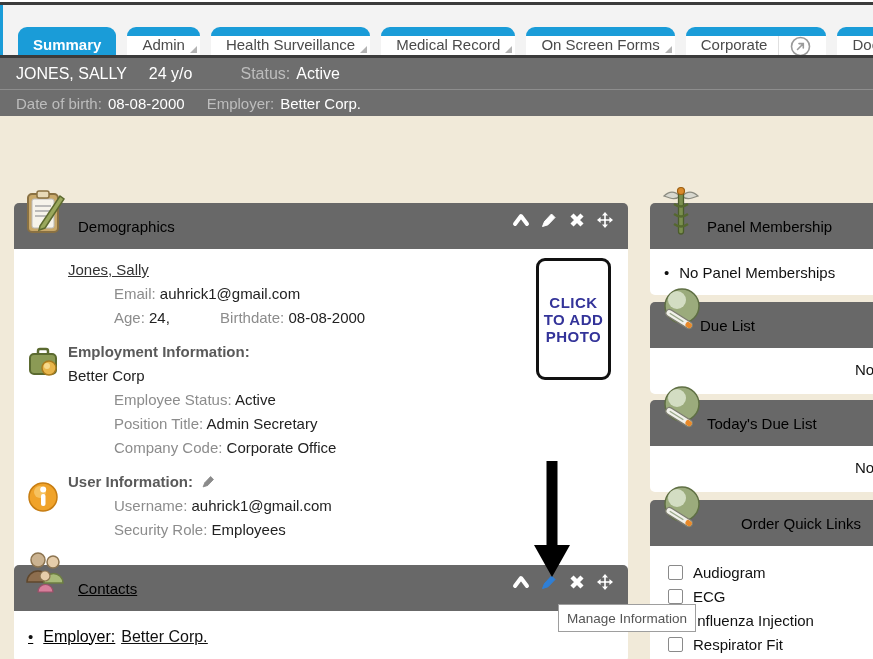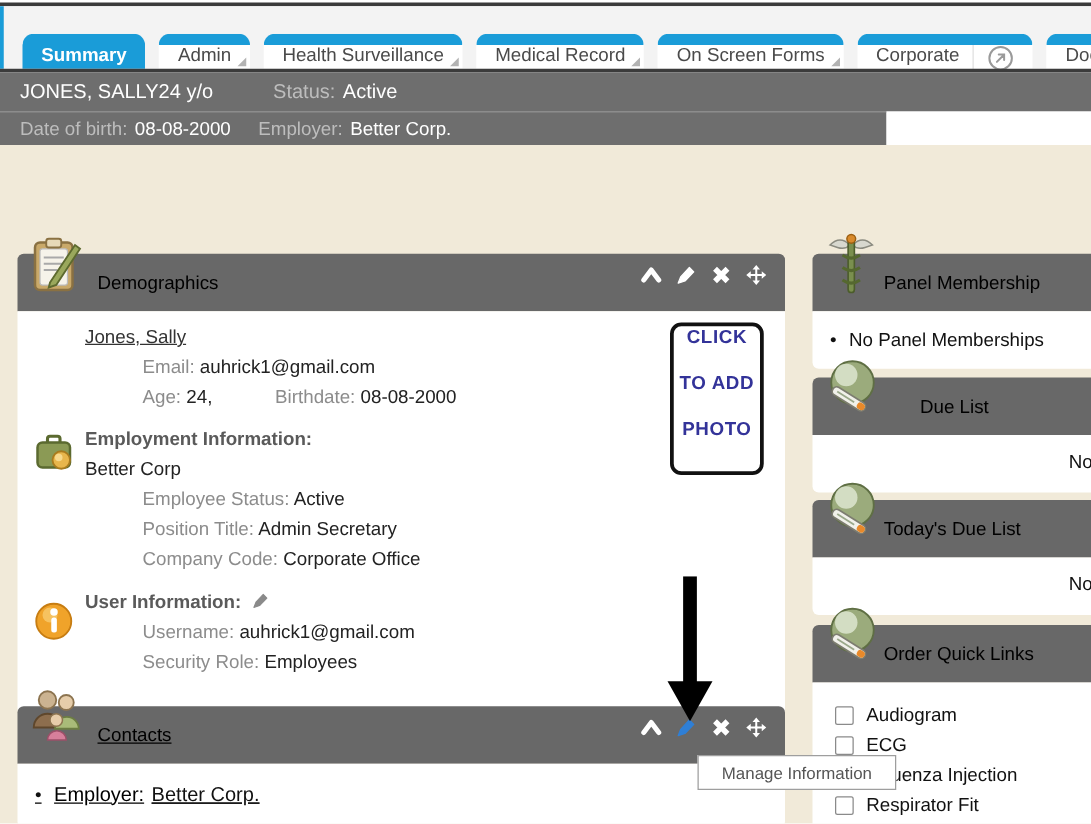--- a/index.html
+++ b/index.html
@@ -18,21 +18,21 @@
          font-size:15px; color:#4a4a4a; white-space:nowrap; cursor:pointer; }
   .tab.active { background:#1a9cd8; color:#ffffff; font-weight:bold; }
   .tab .fold { position:absolute; right:3px; bottom:2px; width:0; height:0;
                border-left:7px solid transparent; border-bottom:7px solid #b3b3b3; }
   .tab .ext-sep { display:flex; align-items:center; margin-left:11px; padding-left:11px; border-left:1px solid #e0e0e0; }
   .ext-icon { width:21px; height:21px; color:#9a9a9a; }
 
   
   .pbar1 { position:absolute; left:0; top:58px; width:873px; height:31px; background:#6e6e6e;
            display:flex; align-items:center; padding-left:16px; font-size:16px; color:#fff; }
-  .pbar2 { position:absolute; left:0; top:89px; width:709px; height:27px; background:#6e6e6e;
+  .pbar2 { position:absolute; left:0; top:89px; width:873px; height:27px; background:#6e6e6e;
            border-top:1px solid #8d8d8d; display:flex; align-items:center; padding-left:16px; font-size:15px; color:#fff; }
   .plabel { color:#bdbdbd; }
   .pval { color:#ffffff; }
 
   
   .content { position:absolute; left:0; top:116px; width:873px; height:543px; background:#f1ead9; }
 
   .panel { position:absolute; }
   .panel-header { position:relative; height:46px; background:#686868; border-radius:5px 5px 0 0;
                   display:flex; align-items:center; color:#000000; font-size:15px; }
@@ -46,33 +46,33 @@
   .demo-body { padding:9px 0 0 54px; font-size:15px; line-height:24px; color:#222; }
   .lab { color:#8c8c8c;margin-left:46px; }
   .heading { font-weight:bold; color:#5a5a5a; }
   .name-link { color:#333; text-decoration:underline; cursor:pointer; }
   .sec-gap { height:10px; }
   .inline-pencil { width:15px; height:15px; color:#8a8a8a; vertical-align:-2px; margin-left:4px; }
   .body-icon { position:absolute; left:13px; width:32px; height:32px; }
 
   .photo-box { position:absolute; left:522px; top:9px; width:75px; height:122px; background:#fff;
                border:3px solid #111; border-radius:9px; display:flex; flex-direction:column;
-               align-items:center; gap:20px; cursor:pointer; }
+               align-items:center; justify-content:center; gap:0; cursor:pointer; }
   .photo-box span { color:#333399; font-weight:bold; font-size:15px; letter-spacing:0.5px; white-space:nowrap; }
   .bullet-dot { margin:0 10px 0 14px; font-size:15px; color:#111; }
   .trunc-no { position:absolute; left:205px; top:13px; font-size:15px; color:#111; }
 
   .chk-row { display:flex; align-items:center; height:24px; padding-left:18px; font-size:15px; color:#111; }
   .chk { width:15px; height:15px; border:1.5px solid #8a8a8a; border-radius:2px; background:#fff; margin-right:10px; cursor:pointer; }
 
   
   .contact-link { color:#111; text-decoration:underline; cursor:pointer; }
 
   
-  .tooltip { position:absolute; left:558px; top:604px; width:159px; height:28px; background:#fff;
+  .tooltip { position:absolute; left:558px; top:604px; width:138px; height:28px; background:#fff;
              border:1px solid #9e9e9e; display:flex; align-items:center; justify-content:center;
              font-size:13.5px; color:#555; z-index:9; }
   .big-arrow { position:absolute; left:532px; top:461px; z-index:8; }
 </style>
 </head>
 <body>
 
 <svg width="0" height="0" style="position:absolute">
   <defs>
     <g id="i-chevron-up">
@@ -130,21 +130,21 @@
       <div class="tab">
         <span>Documents-DV</span>
 
       </div>
     </div>
   </div>
   <div class="tab-strip-bottom"></div>
 
   <div class="pbar1">
     <span class="pval">JONES, SALLY</span>
-    <span class="pval" style="">24 y/o</span>
+    <span class="pval" style="margin-left:22px">24 y/o</span>
     <span class="plabel" style="margin-left:48px">Status:</span>
     <span class="pval" style="margin-left:6px">Active</span>
   </div>
   <div class="pbar2">
     <span class="plabel">Date of birth:</span>
     <span class="pval" style="margin-left:6px">08-08-2000</span>
     <span class="plabel" style="margin-left:22px">Employer:</span>
     <span class="pval" style="margin-left:6px">Better Corp.</span>
   </div>
 
@@ -296,21 +296,21 @@
       <svg class="float-icon" style="left:6px; top:-17px;" width="50" height="50" viewBox="0 0 50 50">
         <circle cx="26" cy="21" r="17" fill="#9bab7c" stroke="#5f6f44" stroke-width="1.5"></circle>
         <circle cx="21" cy="15" r="9" fill="#d9e2cb" opacity="0.9"></circle>
         <g transform="rotate(32 22 34)">
           <rect x="8" y="30" width="30" height="7" rx="3.5" fill="#f1f1ea" stroke="#7d7d70" stroke-width="1.3"></rect>
           <rect x="31" y="30.8" width="6.5" height="5.4" rx="2.5" fill="#e8892a"></rect>
           <path d="M12 33.5 H28" stroke="#9aa88a" stroke-width="1.4"></path>
         </g>
       </svg>
       <div class="panel-header">
-        <span style="padding-left:86px">Due List</span>
+        <span style="padding-left:50px">Due List</span>
       </div>
       <div class="panel-body" style="height:46px;">
         <span class="trunc-no">No</span>
       </div>
     </div>
 
     <div class="panel" style="left:650px; top:284px; width:300px;">
       <svg class="float-icon" style="left:6px; top:-17px;" width="50" height="50" viewBox="0 0 50 50">
         <circle cx="26" cy="21" r="17" fill="#9bab7c" stroke="#5f6f44" stroke-width="1.5"></circle>
         <circle cx="21" cy="15" r="9" fill="#d9e2cb" opacity="0.9"></circle>
@@ -332,21 +332,21 @@
       <svg class="float-icon" style="left:6px; top:-17px;" width="50" height="50" viewBox="0 0 50 50">
         <circle cx="26" cy="21" r="17" fill="#9bab7c" stroke="#5f6f44" stroke-width="1.5"></circle>
         <circle cx="21" cy="15" r="9" fill="#d9e2cb" opacity="0.9"></circle>
         <g transform="rotate(32 22 34)">
           <rect x="8" y="30" width="30" height="7" rx="3.5" fill="#f1f1ea" stroke="#7d7d70" stroke-width="1.3"></rect>
           <rect x="31" y="30.8" width="6.5" height="5.4" rx="2.5" fill="#e8892a"></rect>
           <path d="M12 33.5 H28" stroke="#9aa88a" stroke-width="1.4"></path>
         </g>
       </svg>
       <div class="panel-header">
-        <span style="padding-left:57px">Order Quick Links</span>
+        <span style="padding-left:91px">Order Quick Links</span>
       </div>
       <div class="panel-body" style="height:142px; padding-top:14px;">
         <div class="chk-row">
           <span class="chk"></span>
           <span>Audiogram</span>
         </div>
         <div class="chk-row">
           <span class="chk"></span>
           <span>ECG</span>
         </div>

